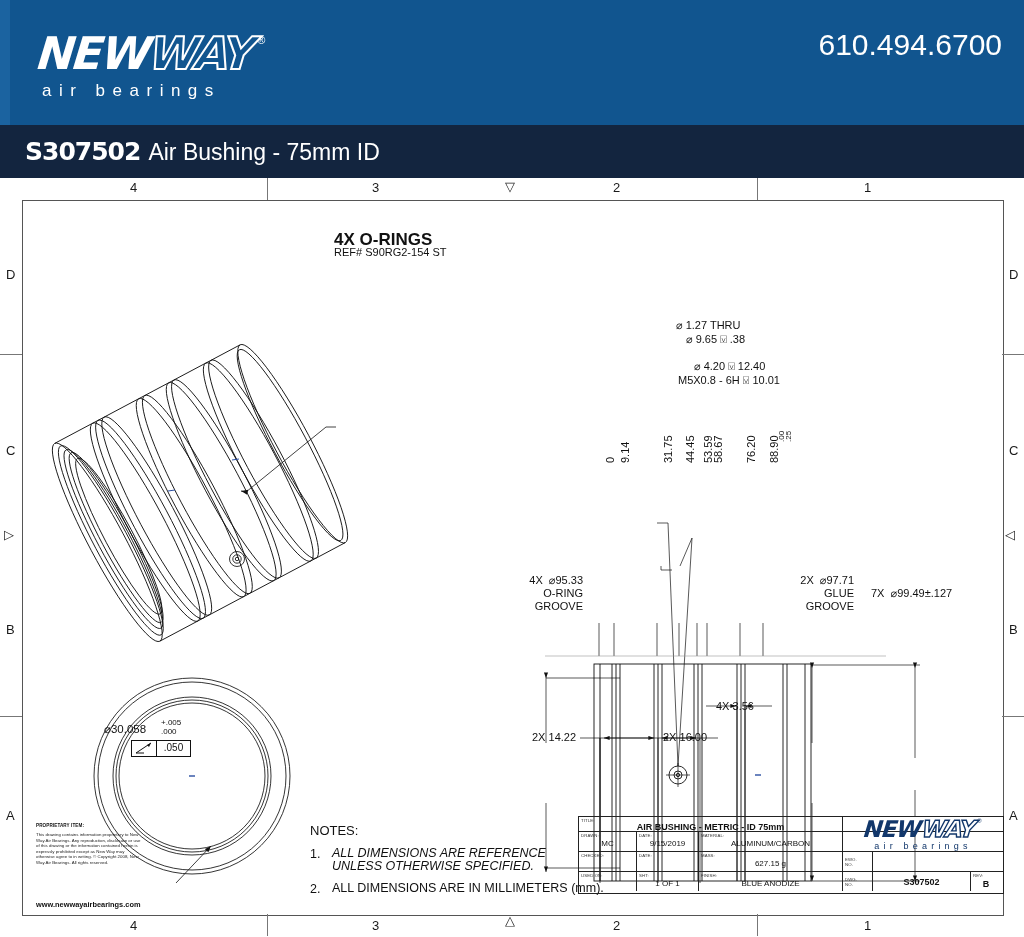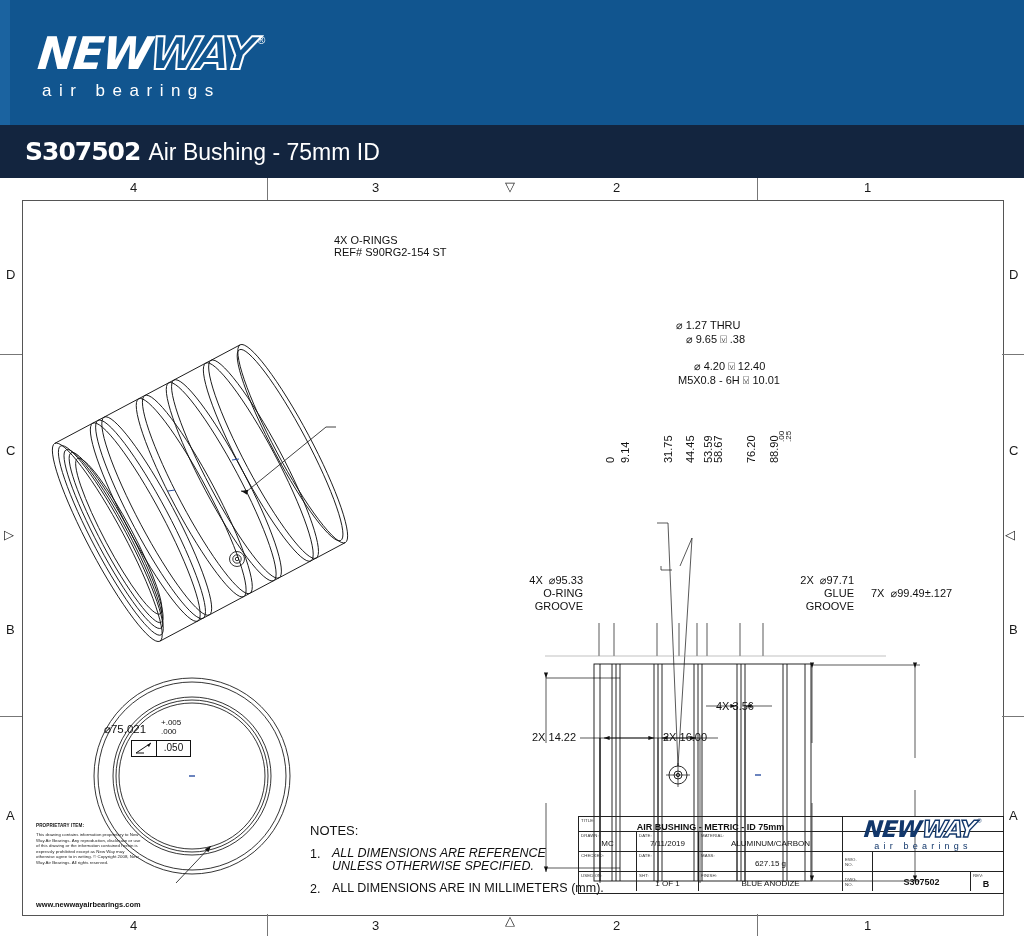--- a/index.html
+++ b/index.html
@@ -75,20 +75,21 @@
   <div class="hdr-blue-accent"></div>
   <div class="logo-wrap">
     <div class="logo-row">
       <span class="logo-new">NEW</span>
       <span class="logo-way">WAY</span>
       <span class="logo-reg">®</span>
     </div>
     <div class="logo-sub">air bearings</div>
   </div>
   <div class="hdr-right">
+    <div class="hdr-phone">610.494.6700</div>
   </div>
 </div>
 
 <div class="subhdr">
   <div class="subhdr-inner">
     <span class="sub-pn">S307502</span><span class="sub-desc">Air Bushing - 75mm ID</span>
   </div>
 </div>
 
 <div class="sheet">
@@ -303,21 +304,21 @@
         <line x1="700" y1="560" x2="718" y2="560"></line>
 
         <line x1="737" y1="703" x2="737" y2="528"></line>
         <line x1="745" y1="703" x2="745" y2="528"></line>
         <line x1="706" y1="528" x2="736" y2="528" marker-end="url(#ar)"></line>
         <line x1="746" y1="528" x2="772" y2="528" marker-start="url(#arS)"></line>
       </g>
     </g>
   </svg>
 
-  <div class="txt" style="left:334px;top:56px;font-size:11px;">4X O-RINGS</div>
+  <div class="txt" style="left:334px;top:56px;font-size:17px;font-weight:bold;">4X O-RINGS</div>
   <div class="txt" style="left:334px;top:68px;font-size:11px;">REF# S90RG2-154 ST</div>
 
   <div class="txt" style="left:676px;top:141px;">⌀ 1.27 THRU</div>
   <div class="txt" style="left:686px;top:155px;">⌀ 9.65 ⍌ .38</div>
   <div class="txt" style="left:694px;top:182px;">⌀ 4.20 ⍌ 12.40</div>
   <div class="txt" style="left:678px;top:196px;">M5X0.8 - 6H ⍌ 10.01</div>
 
   <div class="txt vert" style="left:604px;top:285px;">0</div>
   <div class="txt vert" style="left:619px;top:285px;">9.14</div>
   <div class="txt vert" style="left:662px;top:285px;">31.75</div>
@@ -336,21 +337,21 @@
   <div class="txt c" style="left:768px;top:396px;width:86px;">2X  ⌀97.71</div>
   <div class="txt c" style="left:768px;top:409px;width:86px;">GLUE</div>
   <div class="txt c" style="left:768px;top:422px;width:86px;">GROOVE</div>
 
   <div class="txt" style="left:871px;top:409px;">7X  ⌀99.49±.127</div>
 
   <div class="txt" style="left:532px;top:553px;">2X 14.22</div>
   <div class="txt" style="left:663px;top:553px;">2X 16.00</div>
   <div class="txt" style="left:716px;top:522px;">4X 3.56</div>
 
-  <div class="txt" style="left:104px;top:545px;font-size:11.5px;">⌀75.021</div>
+  <div class="txt" style="left:104px;top:545px;font-size:11.5px;">⌀30.058</div>
   <div class="txt" style="left:161px;top:539px;font-size:8px;">+.005</div>
   <div class="txt" style="left:161px;top:548px;font-size:8px;">.000</div>
   <div style="position:absolute;left:131px;top:562px;width:58px;height:15px;border:1px solid #111;display:flex;">
     <div style="width:24px;border-right:1px solid #111;position:relative;">
       <svg viewBox="0 0 24 15" style="position:absolute;left:0;top:0;width:24px;height:15px;">
         <path d="M4,12 L19,2 M4,12 L12,12" stroke="#111" fill="none" stroke-width="1"></path>
         <path d="M19,2 L15,4 L17,6 z" fill="#111"></path>
       </svg>
     </div>
     <div style="flex:1;text-align:center;font-size:10px;line-height:14px;color:#111;font-family:'Liberation Sans',sans-serif;">.050</div>
@@ -392,21 +393,21 @@
       </div>
     </div>
 
     <div class="tb-row" style="height:20px;">
       <div class="tb-c" style="width:58px;">
         <div class="tb-lab">DRAWN:</div>
         <div class="tb-val">MC</div>
       </div>
       <div class="tb-c" style="width:62px;">
         <div class="tb-lab">DATE:</div>
-        <div class="tb-val">7/11/2019</div>
+        <div class="tb-val">9/15/2019</div>
       </div>
       <div class="tb-c" style="width:144px;">
         <div class="tb-lab">MATERIAL:</div>
         <div class="tb-val">ALUMINUM/CARBON</div>
       </div>
       <div class="tb-c" style="width:160px;border-right:none;background:transparent;"></div>
     </div>
 
     <div class="tb-row" style="height:20px;">
       <div class="tb-c" style="width:58px;">

